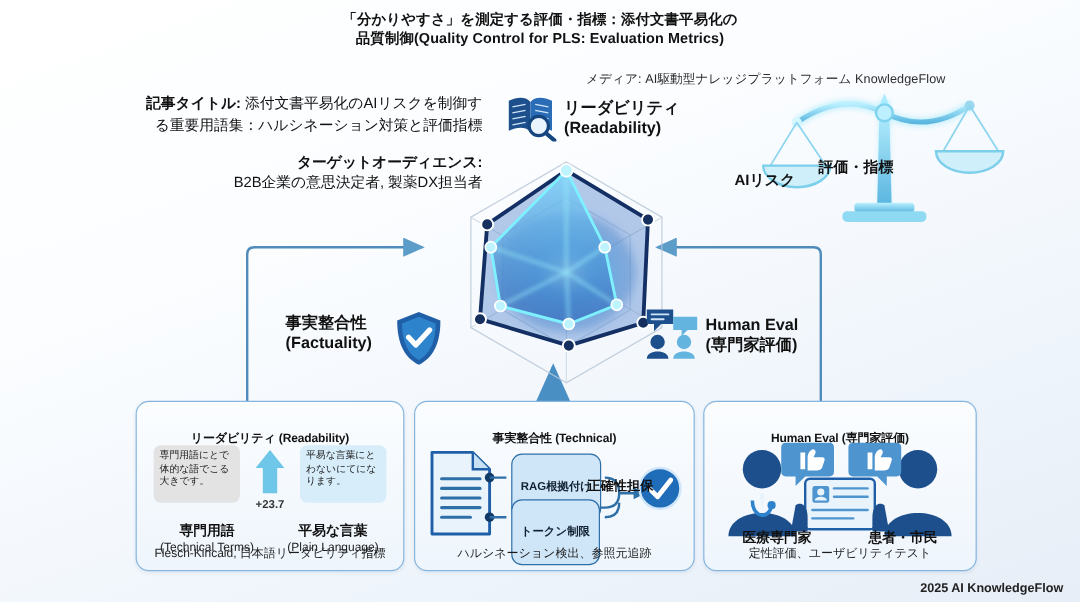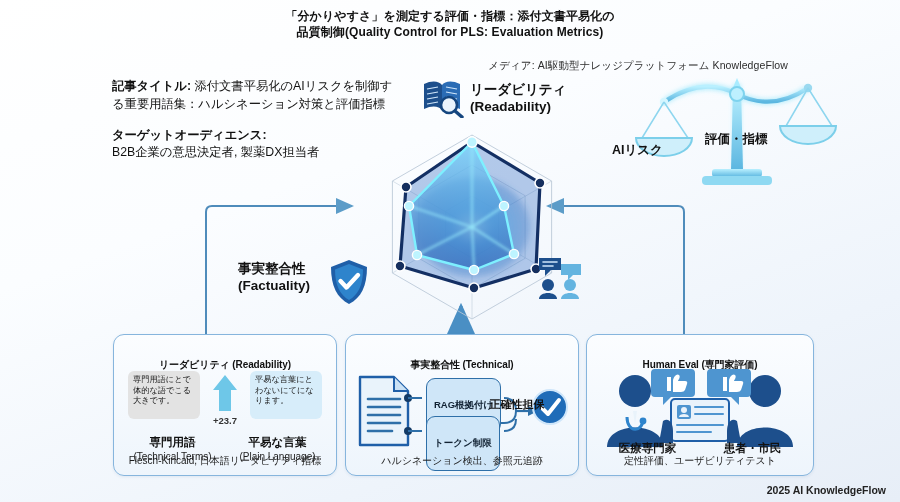--- a/index.html
+++ b/index.html
@@ -14,34 +14,34 @@
   .title{
     position:absolute;left:0;right:0;top:8px;text-align:center;
     font-size:12px;font-weight:bold;line-height:1.35;letter-spacing:.1px;color:#111;
   }
   .title .l2{display:block;}
   .media{
     position:absolute;right:112px;top:59px;font-size:10.5px;color:#2d2d2d;
     letter-spacing:.1px;white-space:nowrap;
   }
   
-  .meta{position:absolute;left:112px;top:78px;width:290px;font-size:12.3px;line-height:1.45;color:#111;}
+  .meta{position:absolute;left:112px;top:78px;width:290px;font-size:12.3px;line-height:1.45;color:#111;text-align:right;}
   .meta .lead{font-weight:bold;}
   .meta .block2{margin-top:13px;}
   .meta .block2 .lead{display:block;}
   
   .radar-wrap{position:absolute;left:352px;top:130px;width:240px;height:195px;}
   .radar-wrap svg{display:block;}
   
   .scale-wrap{position:absolute;left:630px;top:68px;width:215px;height:140px;}
   .scale-label{
     position:absolute;font-size:12.5px;font-weight:bold;color:#111;white-space:nowrap;
   }
   .scale-label.risk{left:612px;top:142px;}
-  .scale-label.metric{left:705px;top:131px;}
+  .scale-label.metric{left:682px;top:131px;}
   
   .node-label{position:absolute;font-size:13.5px;font-weight:bold;line-height:1.25;color:#111;white-space:nowrap;}
   .node-sub{font-weight:bold;}
   .lbl-readability{left:470px;top:82px;}
   .lbl-factuality{left:238px;top:261px;text-align:left;}
   .lbl-human{left:588px;top:263px;}
   .ico{position:absolute;}
   .ico-book{left:420px;top:76px;}
   .ico-shield{left:328px;top:258px;}
   .ico-people{left:537px;top:256px;}
@@ -281,20 +281,24 @@
       <g stroke="#cfe6fa" stroke-width="1.6" stroke-linecap="round">
         <line x1="6" y1="6" x2="20" y2="6"></line>
           <line x1="6" y1="10" x2="16" y2="10"></line>
       </g>
       <path d="M24,8 L44,8 L44,19 L36,19 L31,24 L31,19 L24,19 Z" fill="#64b4e0"></path>
       <circle cx="11" cy="29" r="6" fill="#1d4f8c"></circle>
       <path d="M2,43 C2,35 20,35 20,43 Z" fill="#1d4f8c"></path>
       <circle cx="33" cy="29" r="6" fill="#64b4e0"></circle>
       <path d="M24,43 C24,35 42,35 42,43 Z" fill="#64b4e0"></path>
     </svg>
+  </div>
+  <div class="node-label lbl-human">
+    <div>Human Eval</div>
+    <div class="node-sub">(専門家評価)</div>
   </div>
 
   <div class="card c1">
     <div class="card-title">リーダビリティ (Readability)</div>
     <div class="c1-body">
       <div class="bubble tech">専門用語にとで体的な語でこる大きです。</div>
       <div class="bubble plain">平易な言葉にとわないにてになります。</div>
       <div class="arrow-up-mini">
         <svg width="26" height="40" viewBox="0 0 26 40">
           <path d="M13,2 L25,17 L19,17 L19,38 L7,38 L7,17 L1,17 Z" fill="#6ec7e8"></path>

